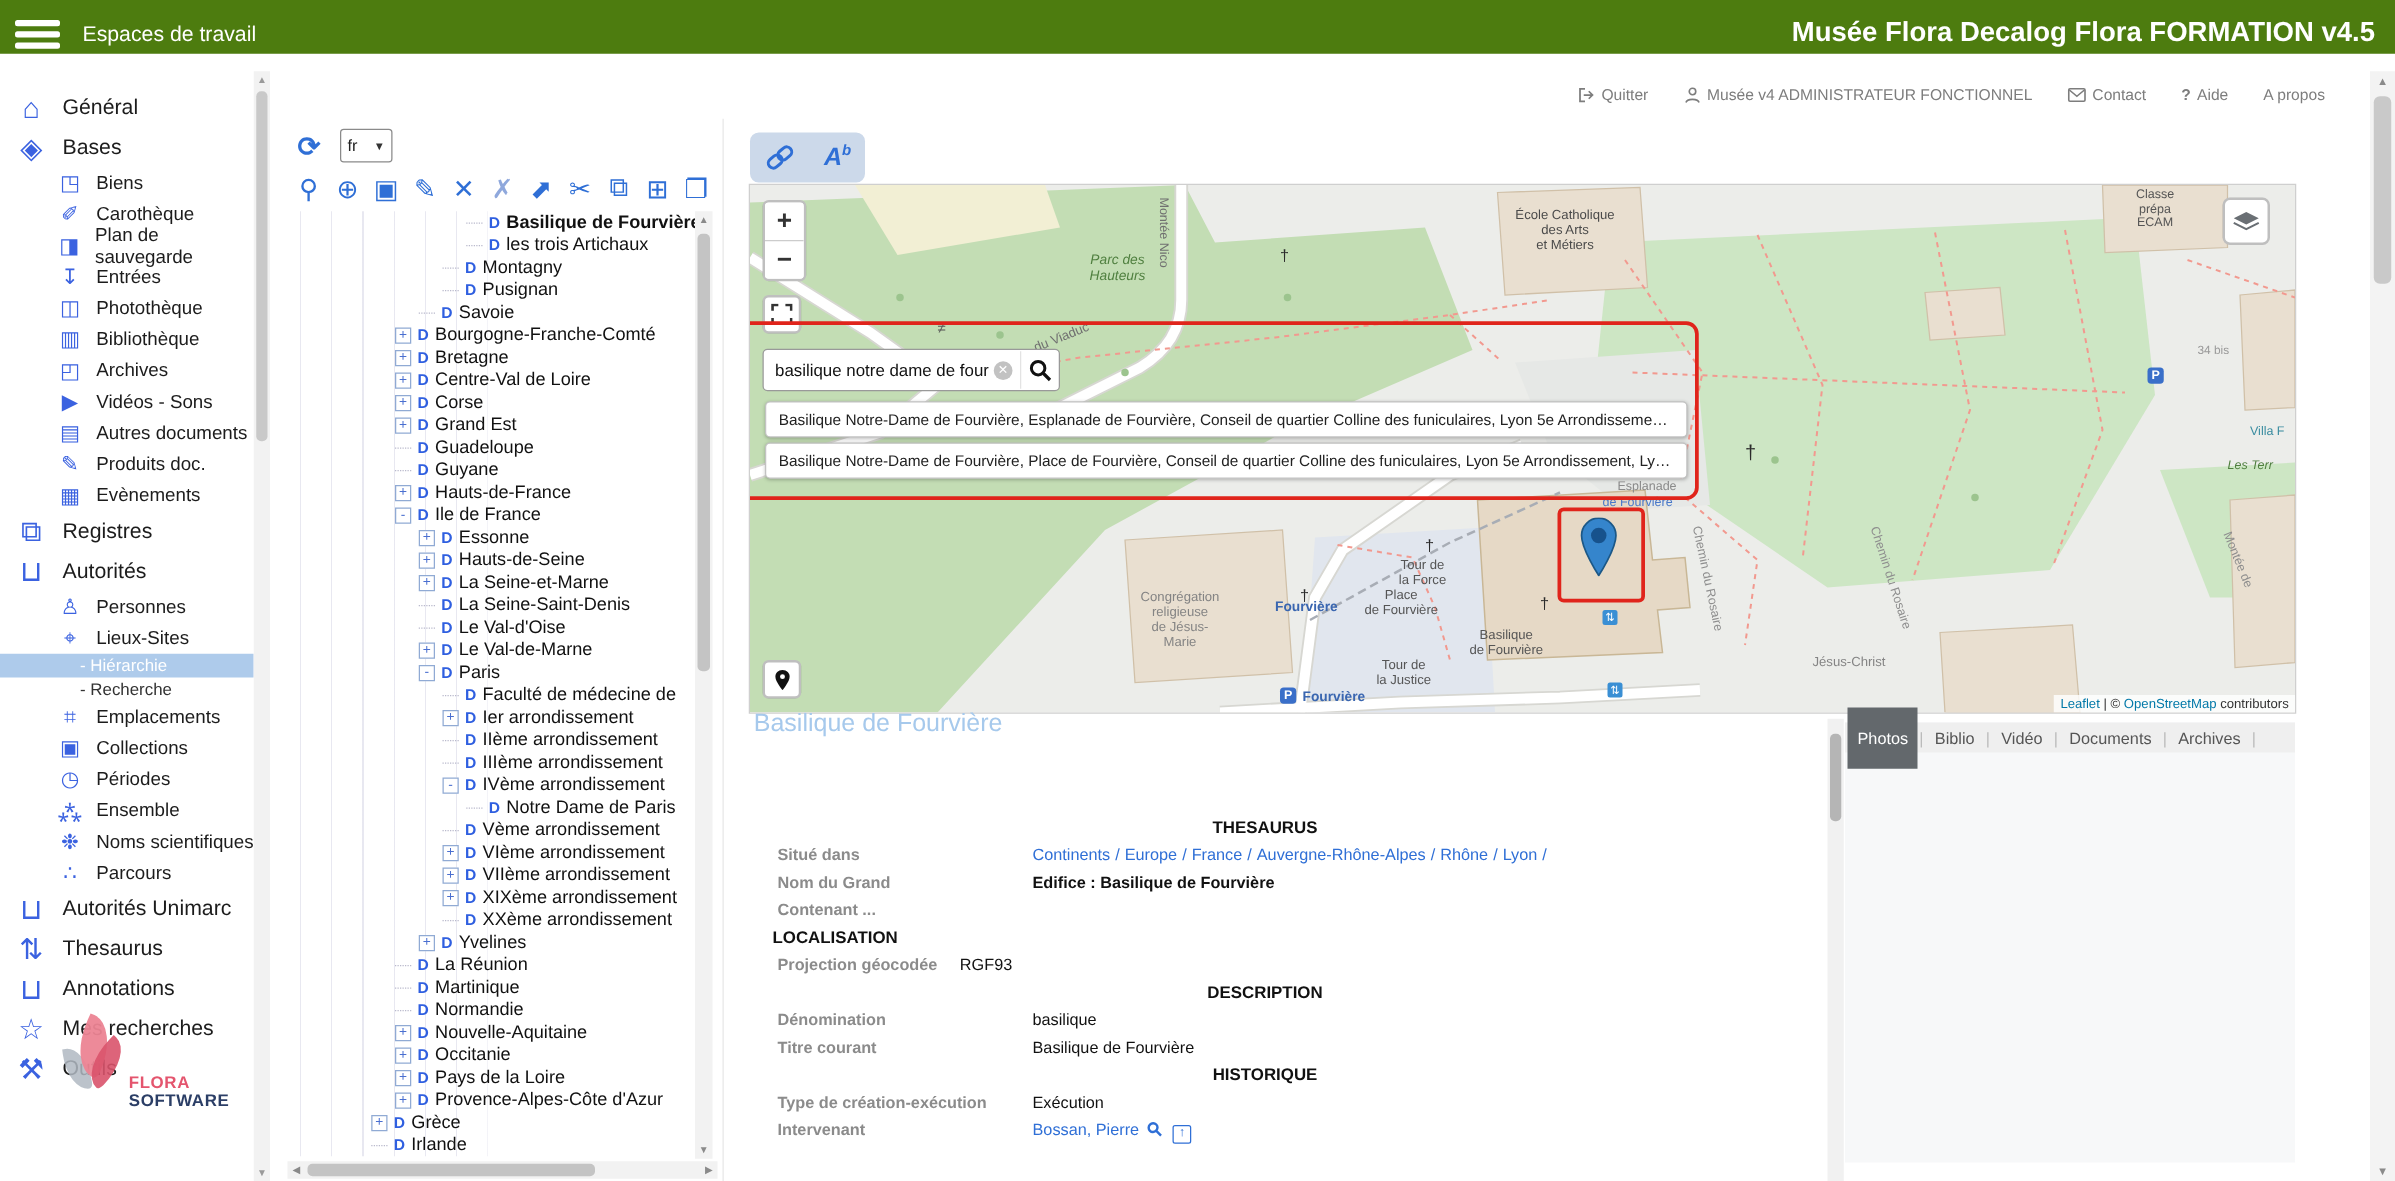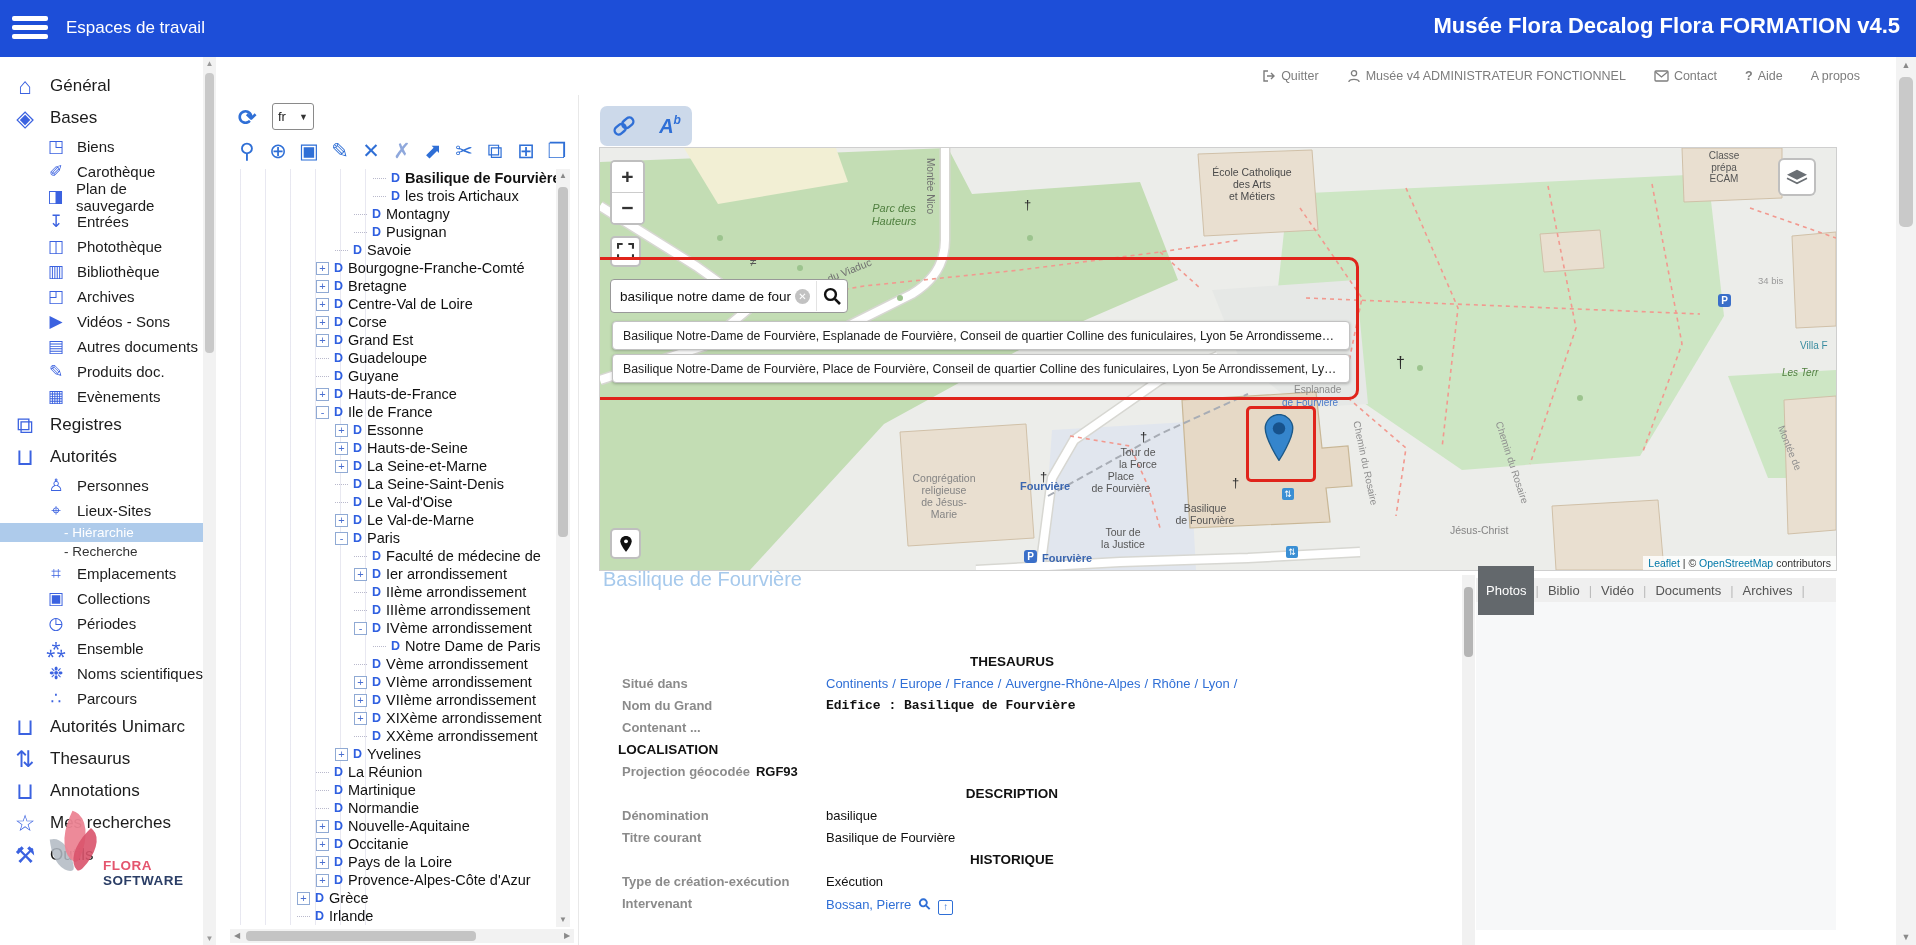--- a/index.html
+++ b/index.html
@@ -1,19 +1,19 @@
 <!DOCTYPE html>
 <html><head>
 <meta charset="utf-8">
 <style>
   html,body{margin:0;padding:0;background:#fff;}
   body{width:1916px;height:945px;overflow:hidden;font-family:"Liberation Sans",sans-serif;color:#222;}
   .app{position:relative;width:1916px;height:945px;background:#fff;overflow:hidden;}
   
-  .topbar{position:absolute;left:0;top:0;width:1916px;height:57px;background:#1d4ed8;}
+  .topbar{position:absolute;left:0;top:0;width:1916px;height:43px;background:#4d7c0f;}
   .burger{position:absolute;left:12px;top:16px;width:36px;height:25px;cursor:pointer;}
   .burger i{display:block;height:5px;background:#fff;border-radius:2px;margin-bottom:4px;}
   .ws-label{position:absolute;left:66px;top:18px;color:#fff;font-size:17px;}
   .app-title{position:absolute;right:16px;top:13px;color:#fff;font-size:22px;font-weight:bold;}
   
   .subbar{position:absolute;left:216px;top:57px;width:1680px;height:38px;background:#fff;display:flex;justify-content:flex-end;align-items:center;gap:28px;padding-right:36px;box-sizing:border-box;color:#7d7d7d;font-size:12.5px;}
   .subitem{display:flex;align-items:center;gap:5px;cursor:pointer;white-space:nowrap;}
   .subitem svg{display:block;}
   
   .sidebar{position:absolute;left:0;top:57px;width:203px;height:888px;background:#fff;overflow:hidden;padding-top:13px;box-sizing:border-box;}
@@ -122,23 +122,23 @@
   .redrect1{left:-12px;top:109px;width:765px;height:137px;}
   .redrect2{left:646px;top:258px;width:64px;height:70px;border-radius:5px;}
   .marker{position:absolute;left:664px;top:266px;z-index:5;}
   
   .detail-title{position:absolute;left:25px;top:473px;font-size:20px;color:#a6c9ec;}
   .drows{position:absolute;left:0px;top:520px;width:868px;}
   .dsection{text-align:center;font-size:13.5px;font-weight:bold;color:#111;height:22px;line-height:22px;}
   .drow{display:flex;height:22px;line-height:22px;font-size:13px;}
   .dlabel{width:248px;flex:0 0 248px;padding-left:44px;box-sizing:border-box;color:#8b8b8b;font-weight:bold;}
   .dval{color:#111;}
-  .dval.bold{font-weight:bold;font-family:Liberation Mono, monospace;}
+  .dval.bold{font-weight:bold;}
   .dhead-left{font-size:13.5px;font-weight:bold;color:#111;height:22px;line-height:22px;padding-left:40px;}
-  .dinline .dval{margin-left:6px;font-weight:bold;}
+  .dinline .dval{margin-left:18px;}
   .dinline .dlabel{width:auto;flex:0 0 auto;padding-right:0;}
   .dlink{color:#2f6fd6;cursor:pointer;}
   .dsep{color:#2f6fd6;margin:0 4px;}
   .dicon{color:#2f6fd6;font-weight:bold;margin-left:8px;cursor:pointer;}
   .mag2{display:inline-block;transform:rotate(-45deg);font-size:15px;}
   .upbox{display:inline-block;width:13px;height:13px;border:1.6px solid #2f6fd6;border-radius:2px;font-size:10px;line-height:12px;text-align:center;vertical-align:-1px;}
   
   .rightpanel{position:absolute;left:898px;top:483px;width:360px;height:352px;background:#f7f8f9;}
   .tabsrow{height:24px;background:#efefef;display:flex;align-items:center;font-size:13px;color:#555;padding-left:2px;}
   .tab{padding:17px 8px;cursor:pointer;white-space:nowrap;}

